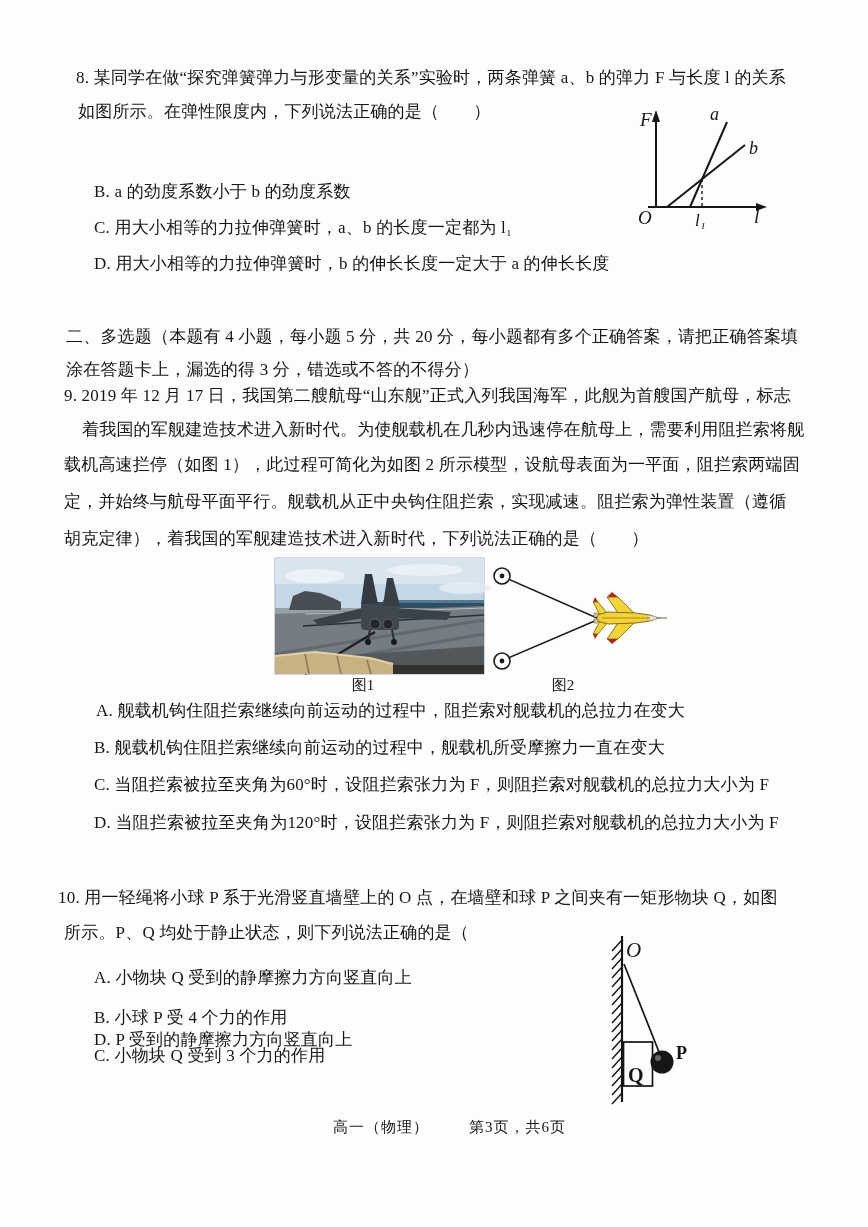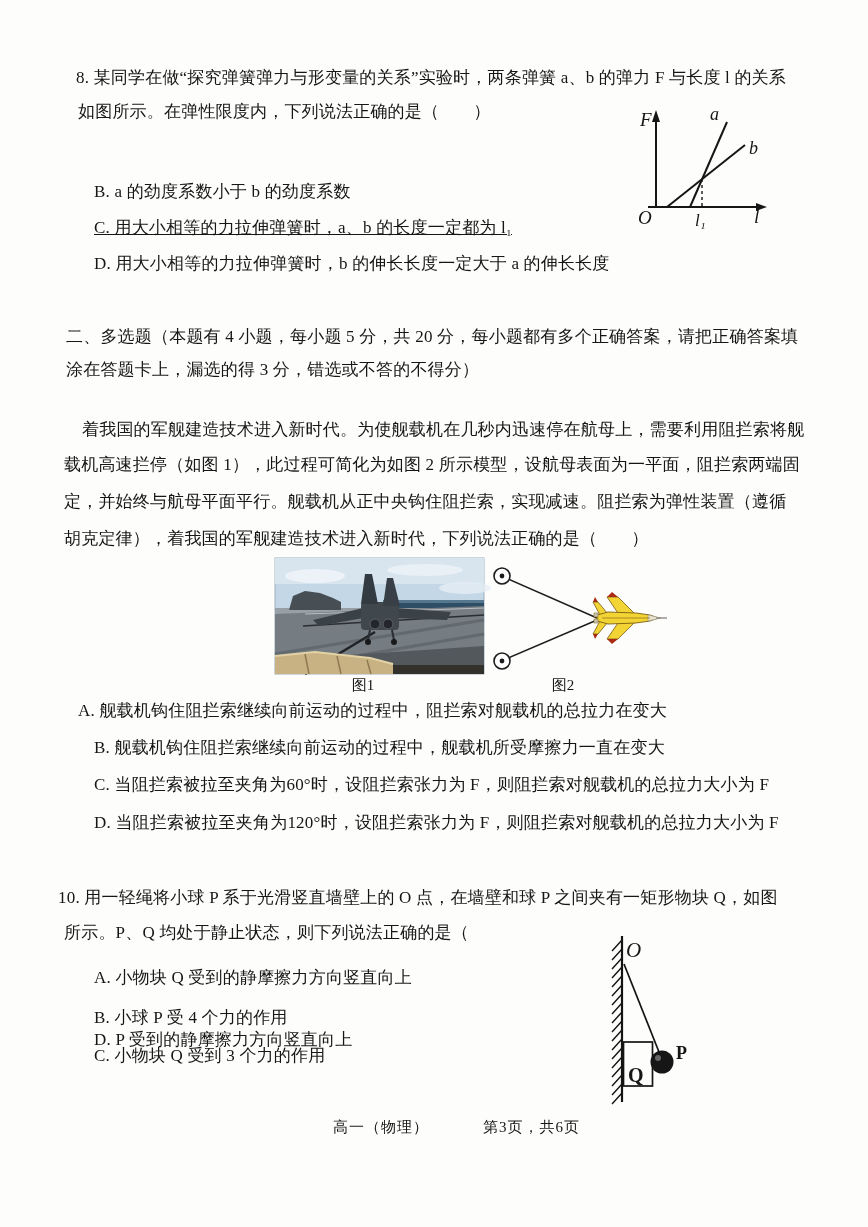--- a/index.html
+++ b/index.html
@@ -1,34 +1,34 @@
 <!DOCTYPE html>
 <html><head>
 <meta charset="utf-8">
 <style>
   html,body{margin:0;padding:0;}
   body{width:868px;height:1227px;background:#fdfdfb;font-family:"Liberation Serif","DejaVu Serif",serif;color:#161616;}
   .page{position:relative;width:868px;height:1227px;overflow:hidden;background:#fdfdfb;}
   .tl{position:absolute;font-size:17px;line-height:23px;white-space:pre;letter-spacing:0.2px;}
   .opt{position:absolute;font-size:17px;line-height:23px;white-space:pre;letter-spacing:0.2px;}
   .cap{position:absolute;font-size:15px;width:50px;text-align:center;}
-  .footer{position:absolute;top:1118px;left:333px;display:flex;gap:54px;font-size:15px;letter-spacing:1px;}
+  .footer{position:absolute;top:1118px;left:333px;display:flex;gap:40px;font-size:15px;letter-spacing:1px;}
   svg{position:absolute;overflow:visible;}
   svg text{font-family:"Liberation Serif","DejaVu Serif",serif;fill:#161616;}
   .it{font-style:italic;}
 </style>
 </head>
 <body>
 
 <div class="page">
 
   <div class="tl" style="left:76px;top:66px;">8. 某同学在做“探究弹簧弹力与形变量的关系”实验时，两条弹簧 a、b 的弹力 F 与长度 l 的关系</div>
   <div class="tl" style="left:78px;top:100px;">如图所示。在弹性限度内，下列说法正确的是（　　）</div>
   <div class="opt" style="left:94px;top:180px;">B. a 的劲度系数小于 b 的劲度系数</div>
-  <div class="opt" style="left:94px;top:216px;text-decoration:underline;">C. 用大小相等的力拉伸弹簧时，a、b 的长度一定都为 l₁</div>
+  <div class="opt" style="left:94px;top:216px;">C. 用大小相等的力拉伸弹簧时，a、b 的长度一定都为 l₁</div>
   <div class="opt" style="left:94px;top:252px;">D. 用大小相等的力拉伸弹簧时，b 的伸长长度一定大于 a 的伸长长度</div>
 
   <svg style="left:628px;top:100px;" width="160" height="140" viewBox="0 0 160 140">
     <line x1="28" y1="18" x2="28" y2="107" stroke="#161616" stroke-width="2"></line>
     <polygon points="28,10 24,22 32,22" fill="#161616"></polygon>
     <line x1="20" y1="107" x2="132" y2="107" stroke="#161616" stroke-width="2"></line>
     <polygon points="139,107 128,103 128,111" fill="#161616"></polygon>
     <line x1="62" y1="107" x2="99" y2="22" stroke="#161616" stroke-width="2"></line>
     <line x1="39" y1="107" x2="117" y2="45" stroke="#161616" stroke-width="2"></line>
     <line x1="74" y1="79" x2="74" y2="107" stroke="#161616" stroke-width="1.4" stroke-dasharray="3,3"></line>
@@ -36,20 +36,21 @@
     <text x="12" y="26" font-size="19" class="it">F</text>
     <text x="126" y="123" font-size="19" class="it">l</text>
     <text x="82" y="20" font-size="18" class="it">a</text>
     <text x="121" y="54" font-size="18" class="it">b</text>
     <text x="67" y="126" font-size="17" class="it">l₁</text>
   </svg>
 
   <div class="tl" style="left:66px;top:325px;">二、多选题（本题有 4 小题，每小题 5 分，共 20 分，每小题都有多个正确答案，请把正确答案填</div>
   <div class="tl" style="left:66px;top:358px;">涂在答题卡上，漏选的得 3 分，错选或不答的不得分）</div>
 
+  <div class="tl" style="left:64px;top:384px;">9. 2019 年 12 月 17 日，我国第二艘航母“山东舰”正式入列我国海军，此舰为首艘国产航母，标志</div>
   <div class="tl" style="left:66px;top:418px;margin-left:16px;">着我国的军舰建造技术进入新时代。为使舰载机在几秒内迅速停在航母上，需要利用阻拦索将舰</div>
   <div class="tl" style="left:64px;top:453px;">载机高速拦停（如图 1），此过程可简化为如图 2 所示模型，设航母表面为一平面，阻拦索两端固</div>
   <div class="tl" style="left:64px;top:490px;">定，并始终与航母平面平行。舰载机从正中央钩住阻拦索，实现减速。阻拦索为弹性装置（遵循</div>
   <div class="tl" style="left:64px;top:527px;">胡克定律），着我国的军舰建造技术进入新时代，下列说法正确的是（　　）</div>
 
   <svg style="left:275px;top:558px;" width="209" height="116" viewBox="0 0 209 116">
     <rect x="0" y="0" width="209" height="116" fill="#c4d7e6" stroke="#9fb0bd" stroke-width="1"></rect>
     <rect x="0" y="0" width="209" height="26" fill="#d8e5ef"></rect>
     <ellipse cx="40" cy="18" rx="30" ry="7" fill="#eef3f7" opacity="0.9"></ellipse>
     <ellipse cx="150" cy="12" rx="38" ry="6" fill="#eef3f7" opacity="0.8"></ellipse>
@@ -103,21 +104,21 @@
       <line x1="166" y1="58" x2="177" y2="58" stroke="#7d7a70" stroke-width="1.2"></line>
       <line x1="112" y1="58" x2="160" y2="58" stroke="#8a6a10" stroke-width="0.7"></line>
       <rect x="104" y="53" width="4" height="4" fill="#c9c4b2" stroke="#7a5c10" stroke-width="0.5"></rect>
       <rect x="104" y="59" width="4" height="4" fill="#c9c4b2" stroke="#7a5c10" stroke-width="0.5"></rect>
     </g>
   </svg>
 
   <div class="cap" style="left:338px;top:676px;">图1</div>
   <div class="cap" style="left:538px;top:676px;">图2</div>
 
-  <div class="opt" style="left:78px;top:699px;text-align:right;">A. 舰载机钩住阻拦索继续向前运动的过程中，阻拦索对舰载机的总拉力在变大</div>
+  <div class="opt" style="left:96px;top:699px;text-align:right;">A. 舰载机钩住阻拦索继续向前运动的过程中，阻拦索对舰载机的总拉力在变大</div>
   <div class="opt" style="left:94px;top:736px;">B. 舰载机钩住阻拦索继续向前运动的过程中，舰载机所受摩擦力一直在变大</div>
   <div class="opt" style="left:94px;top:773px;">C. 当阻拦索被拉至夹角为60°时，设阻拦索张力为 F，则阻拦索对舰载机的总拉力大小为 F</div>
   <div class="opt" style="left:94px;top:811px;">D. 当阻拦索被拉至夹角为120°时，设阻拦索张力为 F，则阻拦索对舰载机的总拉力大小为 F</div>
 
   <div class="tl" style="left:58px;top:886px;">10. 用一轻绳将小球 P 系于光滑竖直墙壁上的 O 点，在墙壁和球 P 之间夹有一矩形物块 Q，如图</div>
   <div class="tl" style="left:64px;top:921px;">所示。P、Q 均处于静止状态，则下列说法正确的是（</div>
   <div class="opt" style="left:94px;top:966px;">A. 小物块 Q 受到的静摩擦力方向竖直向上</div>
   <div class="opt" style="left:94px;top:1006px;">B. 小球 P 受 4 个力的作用</div>
   <div class="opt" style="left:94px;top:1044px;">C. 小物块 Q 受到 3 个力的作用</div>
   <div class="opt" style="left:94px;top:1028px;">D. P 受到的静摩擦力方向竖直向上</div>

